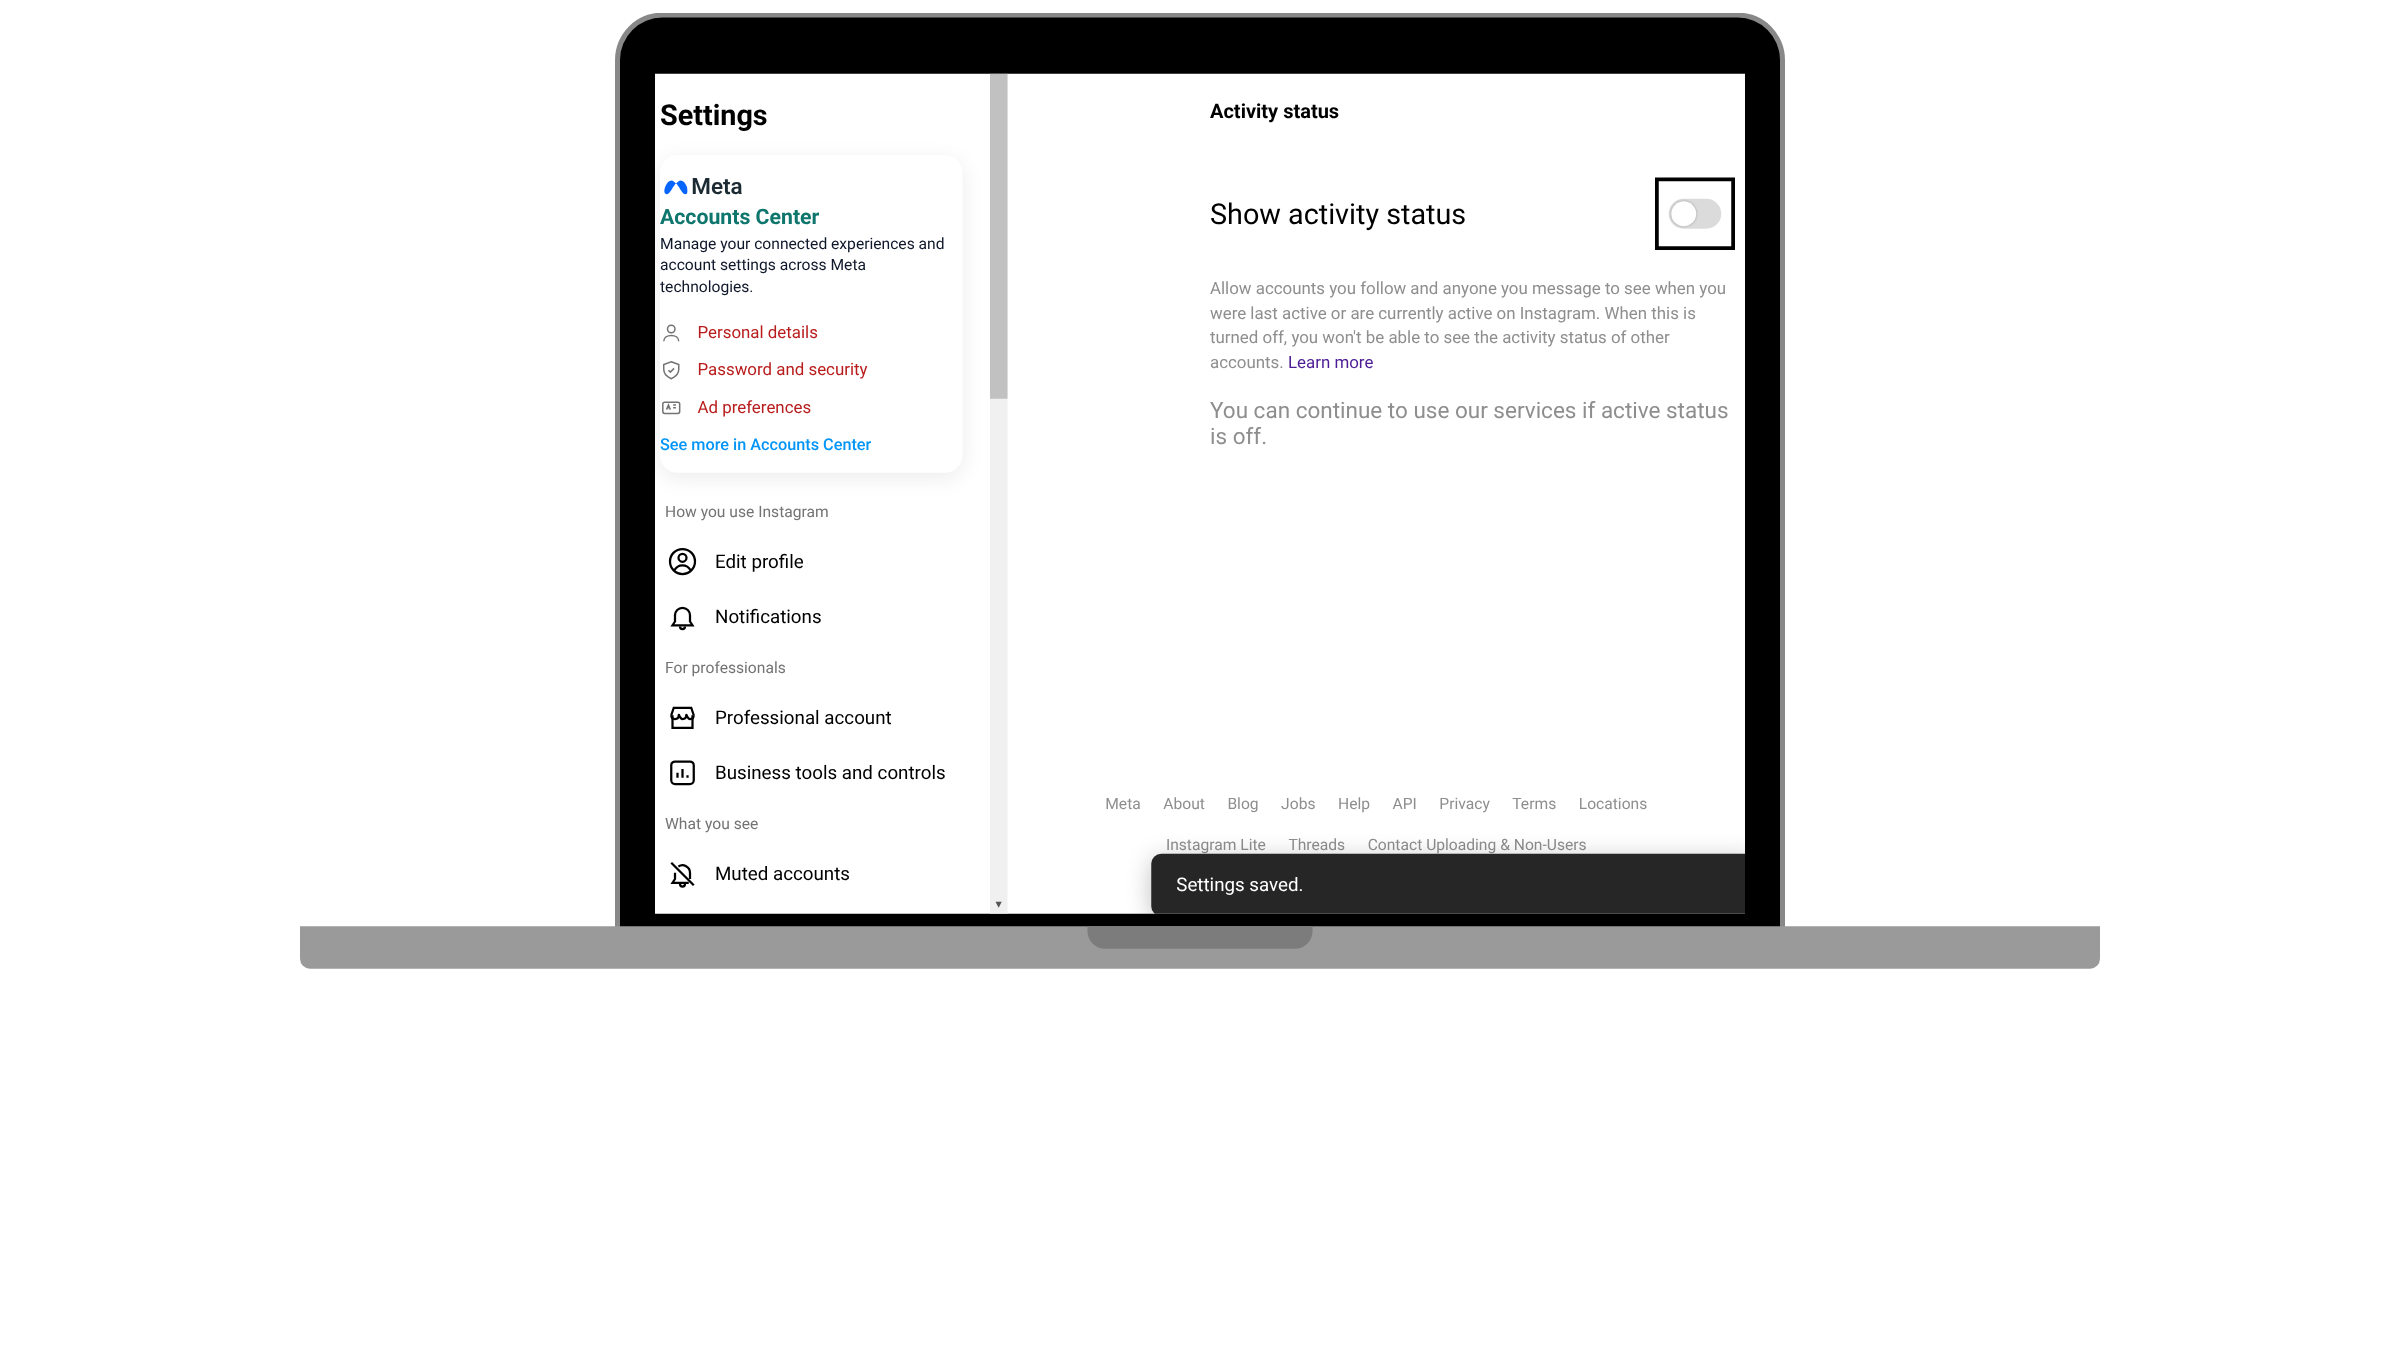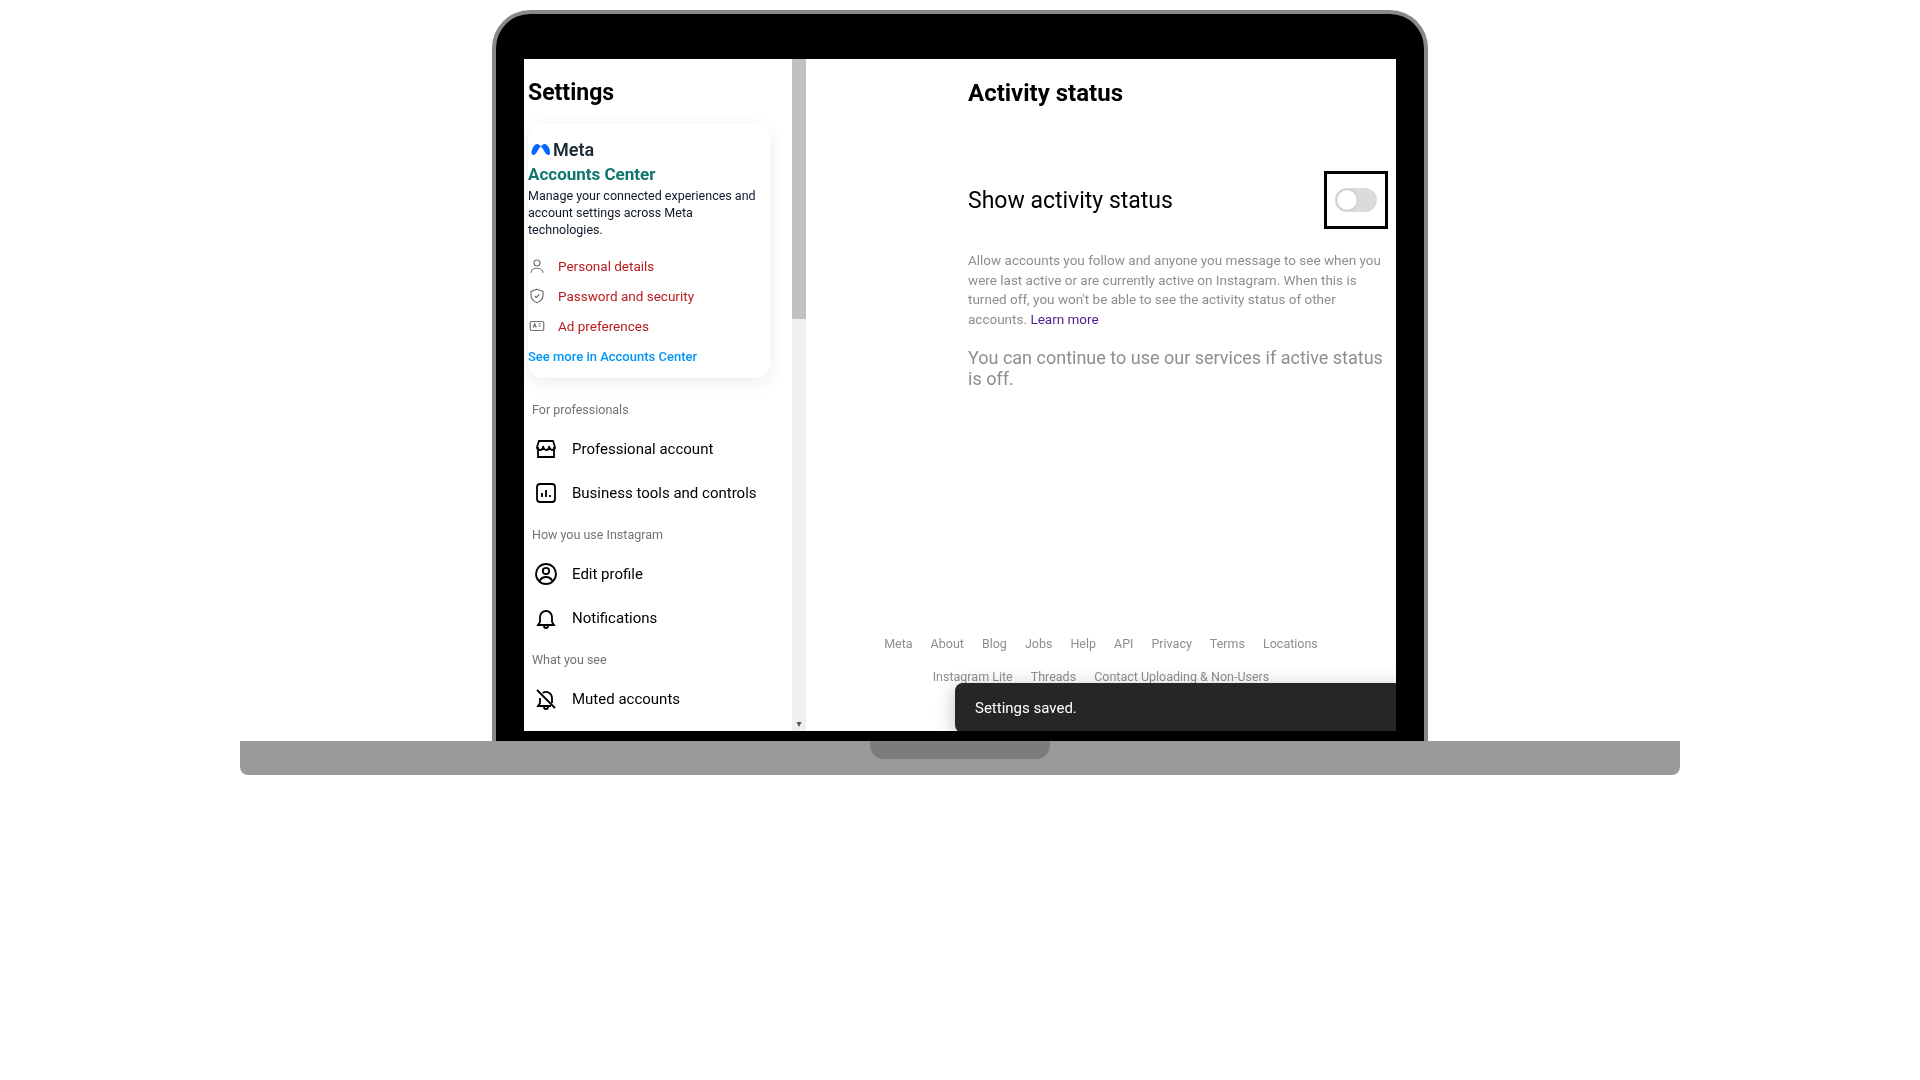--- a/index.html
+++ b/index.html
@@ -150,24 +150,24 @@
 
     
     .main {
       flex: 1;
       padding: 20px 0 0 162px;
       position: relative;
       display: flex;
       flex-direction: column;
     }
     .main h1 {
-      font-size: 24px;
+      font-size: 16px;
       font-weight: 700;
       color: #000;
-      margin-bottom: 64px;
+      margin-bottom: 44px;
     }
     .setting-row {
       display: flex;
       align-items: center;
       justify-content: space-between;
       padding-right: 8px;
       margin-bottom: 22px;
     }
     .setting-label {
       font-size: 23px;
@@ -231,21 +231,21 @@
       display: flex;
       justify-content: center;
       align-items: center;
       gap: 18px;
     }
     .lang-select { display: inline-flex; align-items: center; gap: 4px; cursor: pointer; }
 
     
     .toast {
       position: absolute;
-      left: 431px;
+      left: 397px;
       bottom: -2px;
       transform: none;
       background: #262626;
       color: #fff;
       font-size: 15px;
       padding: 16px 20px;
       border-radius: 8px;
       width: 485px;
       z-index: 50;
       box-shadow: 0 4px 20px rgba(0,0,0,0.25);
@@ -310,54 +310,54 @@
               <svg viewBox="0 0 24 24" fill="none" stroke="#737373" stroke-width="1.6">
                   <rect x="3" y="6" width="18" height="12" rx="2"></rect>
                   <path d="M7 14l2-5 2 5M8 12h2M14 9h3M14 12h3"></path>
                 </svg>
               <span>Ad preferences</span>
             </div>
             <a class="see-more">See more in Accounts Center</a>
           </div>
 
           <div class="sidebar-section">
+            <div class="section-label">How you use Instagram</div>
+            <div class="sidebar-item">
+              <svg viewBox="0 0 24 24" fill="none" stroke="#000" stroke-width="1.8">
+                  <circle cx="12" cy="12" r="10"></circle>
+                  <circle cx="12" cy="9" r="3.2"></circle>
+                  <path d="M5.5 19c1.5-2.8 4-4 6.5-4s5 1.2 6.5 4"></path>
+                </svg>
+              <span>Edit profile</span>
+            </div>
+            <div class="sidebar-item">
+              <svg viewBox="0 0 24 24" fill="none" stroke="#000" stroke-width="1.8">
+                  <path d="M18 16v-5a6 6 0 10-12 0v5l-2 3h16l-2-3z"></path>
+                  <path d="M10 20a2 2 0 004 0"></path>
+                </svg>
+              <span>Notifications</span>
+            </div>
+          </div>
+
+          <div class="sidebar-section">
             <div class="section-label">For professionals</div>
             <div class="sidebar-item">
               <svg viewBox="0 0 24 24" fill="none" stroke="#000" stroke-width="1.8">
                   <path d="M4 10V20h16V10"></path>
                   <path d="M3 10l2-6h14l2 6"></path>
                   <path d="M3 10c0 1.5 1 3 3 3s3-1.5 3-3 1 3 3 3 3-1.5 3-3 1 3 3 3 3-1.5 3-3"></path>
                 </svg>
               <span>Professional account</span>
             </div>
             <div class="sidebar-item">
               <svg viewBox="0 0 24 24" fill="none" stroke="#000" stroke-width="1.8">
                   <rect x="3" y="3" width="18" height="18" rx="3"></rect>
                   <path d="M8 16v-4M12 16v-7M16 16v-2"></path>
                 </svg>
               <span>Business tools and controls</span>
-            </div>
-          </div>
-
-          <div class="sidebar-section">
-            <div class="section-label">How you use Instagram</div>
-            <div class="sidebar-item">
-              <svg viewBox="0 0 24 24" fill="none" stroke="#000" stroke-width="1.8">
-                  <circle cx="12" cy="12" r="10"></circle>
-                  <circle cx="12" cy="9" r="3.2"></circle>
-                  <path d="M5.5 19c1.5-2.8 4-4 6.5-4s5 1.2 6.5 4"></path>
-                </svg>
-              <span>Edit profile</span>
-            </div>
-            <div class="sidebar-item">
-              <svg viewBox="0 0 24 24" fill="none" stroke="#000" stroke-width="1.8">
-                  <path d="M18 16v-5a6 6 0 10-12 0v5l-2 3h16l-2-3z"></path>
-                  <path d="M10 20a2 2 0 004 0"></path>
-                </svg>
-              <span>Notifications</span>
             </div>
           </div>
 
           <div class="sidebar-section">
             <div class="section-label">What you see</div>
             <div class="sidebar-item">
               <svg viewBox="0 0 24 24" fill="none" stroke="#000" stroke-width="1.8">
                   <path d="M18 16v-5a6 6 0 00-9.3-5M6 11v5l-2 3h13"></path>
                   <path d="M10 20a2 2 0 004 0"></path>
                   <path d="M3 3l18 18"></path>

